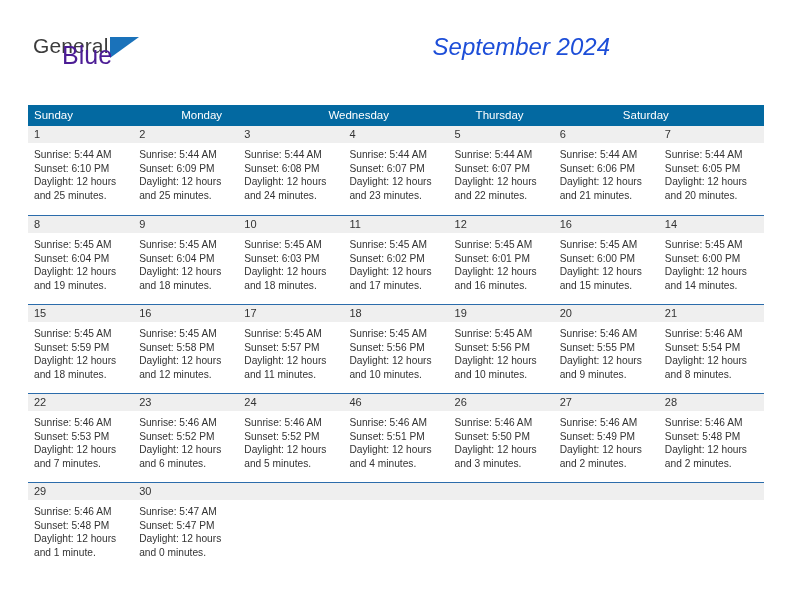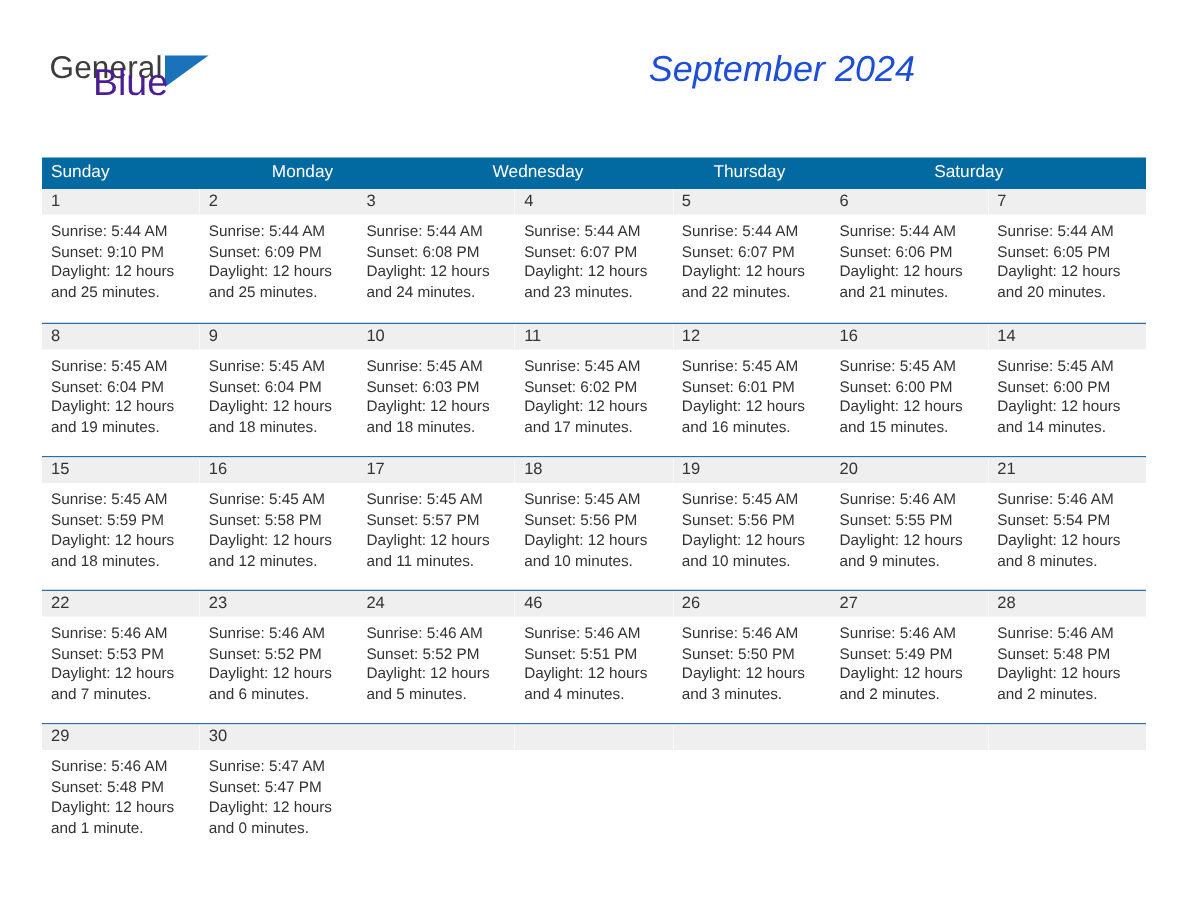--- a/index.html
+++ b/index.html
@@ -174,21 +174,21 @@
       <div class="weekday">Saturday</div>
     </div>
 
     <div class="week first">
       <div class="daycell">
         <div class="daynum-band">
             <span class="daynum">1</span>
           </div>
         <div class="cellbody">
           <div class="cellline">Sunrise: 5:44 AM</div>
-          <div class="cellline">Sunset: 9:10 PM</div>
+          <div class="cellline">Sunset: 6:10 PM</div>
           <div class="cellline">Daylight: 12 hours</div>
           <div class="cellline">and 25 minutes.</div>
         </div>
       </div>
       <div class="daycell">
         <div class="daynum-band">
             <span class="daynum">2</span>
           </div>
         <div class="cellbody">
           <div class="cellline">Sunrise: 5:44 AM</div>

